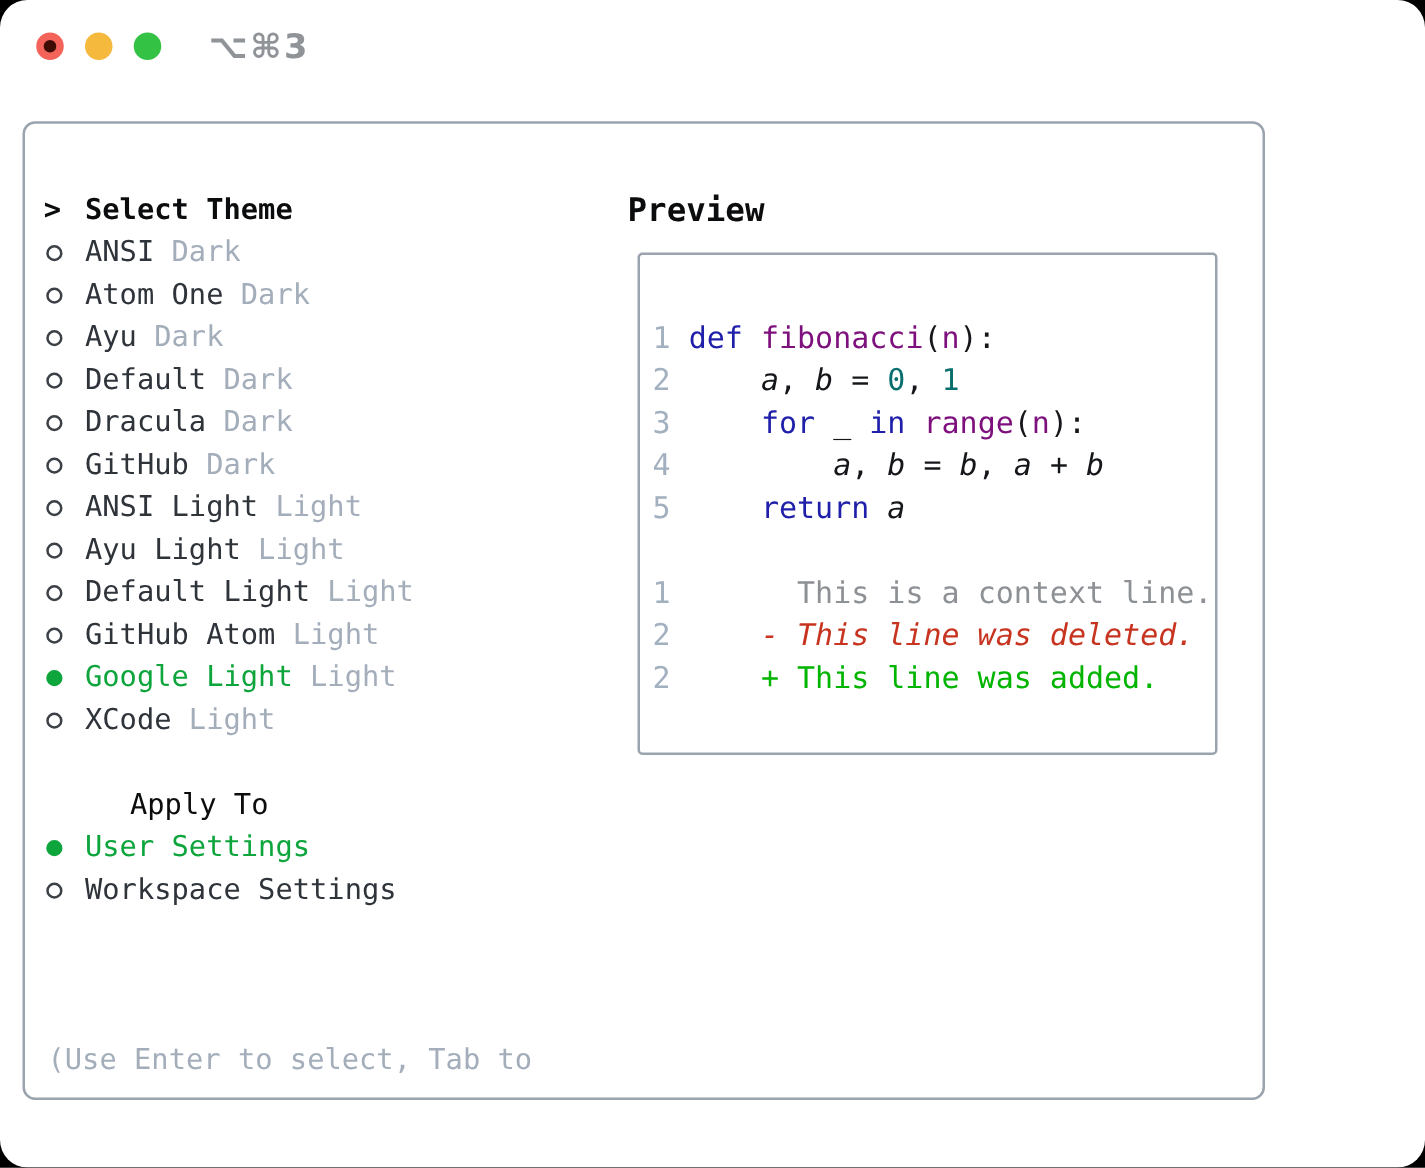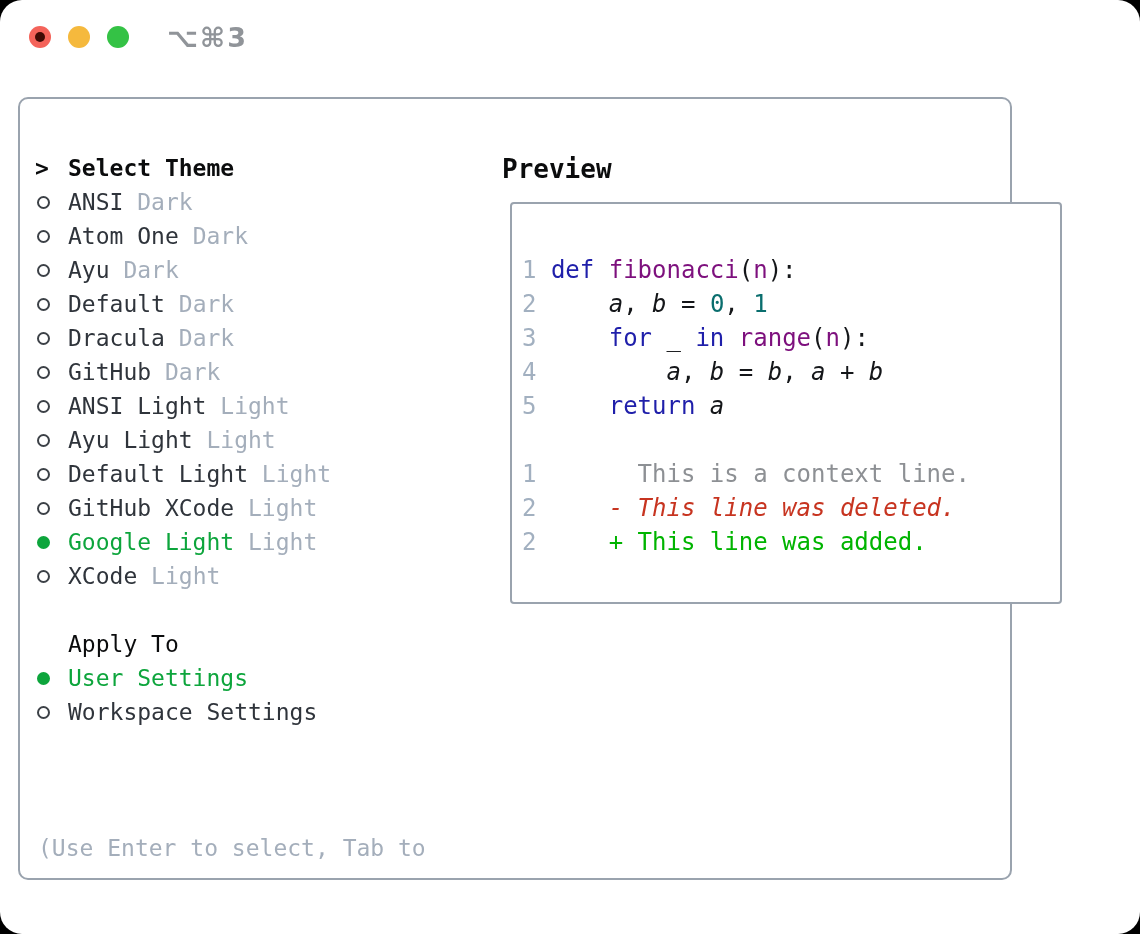--- a/index.html
+++ b/index.html
@@ -24,32 +24,32 @@
     position:absolute;left:18px;top:97px;width:994px;height:783px;
     box-sizing:border-box;border:2px solid var(--border);border-radius:10px;
     background:#fff;
   }
   .row{display:flex;align-items:center;height:34px;font-size:23px;color:var(--text);}
   .marker{width:33px;flex:0 0 33px;display:flex;align-items:center;}
   .cursor{font-weight:700;color:var(--header);}
   .dot{width:13px;height:13px;border-radius:50%;border:2.5px solid var(--ring);margin-left:2px;box-sizing:border-box;}
   .dot.sel{background:var(--accent);border-color:var(--accent);}
   .hdr{font-weight:700;color:var(--header);}
-  .hdr2{font-weight:400;color:var(--header);}
+  .hdr2{font-weight:400;color:var(--header);margin-left:36px;}
   .label{white-space:pre;}
   .name{color:var(--text);}
   .row.sel .name{color:var(--accent);}
   .variant{color:var(--muted);}
   .theme-list{position:absolute;left:15px;top:52px;}
   .apply-block{position:absolute;left:15px;top:528px;}
   .help{position:absolute;left:18px;top:664px;font-size:23px;line-height:34px;color:var(--muted);white-space:pre;}
   
   .preview-header{position:absolute;left:482px;top:55px;font-size:26px;font-weight:700;color:var(--header);}
   .preview-box{
-    position:absolute;left:490px;top:103px;width:552px;height:402px;
+    position:absolute;left:490px;top:103px;width:464px;height:402px;
     box-sizing:border-box;border:2px solid var(--border);border-radius:4px;background:#fff;
   }
   .preview-box pre{
     margin:0;padding:49px 0 0 10px;font-family:"DejaVu Sans Mono",monospace;
     font-size:24px;line-height:34px;white-space:pre;
   }
   .tok-ln{color:var(--ln);}
   .tok-pl{color:var(--plain);}
   .tok-kw{color:var(--kw);}
   .tok-fn{color:var(--fn);}
@@ -130,21 +130,21 @@
           <div class="row">
             <span class="marker">
               <span class="dot"></span>
             </span>
             <span class="label"><span class="name">Default Light</span><span class="variant"> Light</span></span>
           </div>
           <div class="row">
             <span class="marker">
               <span class="dot"></span>
             </span>
-            <span class="label"><span class="name">GitHub XCode</span><span class="variant"> Light</span></span>
+            <span class="label"><span class="name">GitHub Atom</span><span class="variant"> Light</span></span>
           </div>
           <div class="row sel">
             <span class="marker">
               <span class="dot sel"></span>
             </span>
             <span class="label"><span class="name">Google Light</span><span class="variant"> Light</span></span>
           </div>
           <div class="row">
             <span class="marker">
               <span class="dot"></span>

